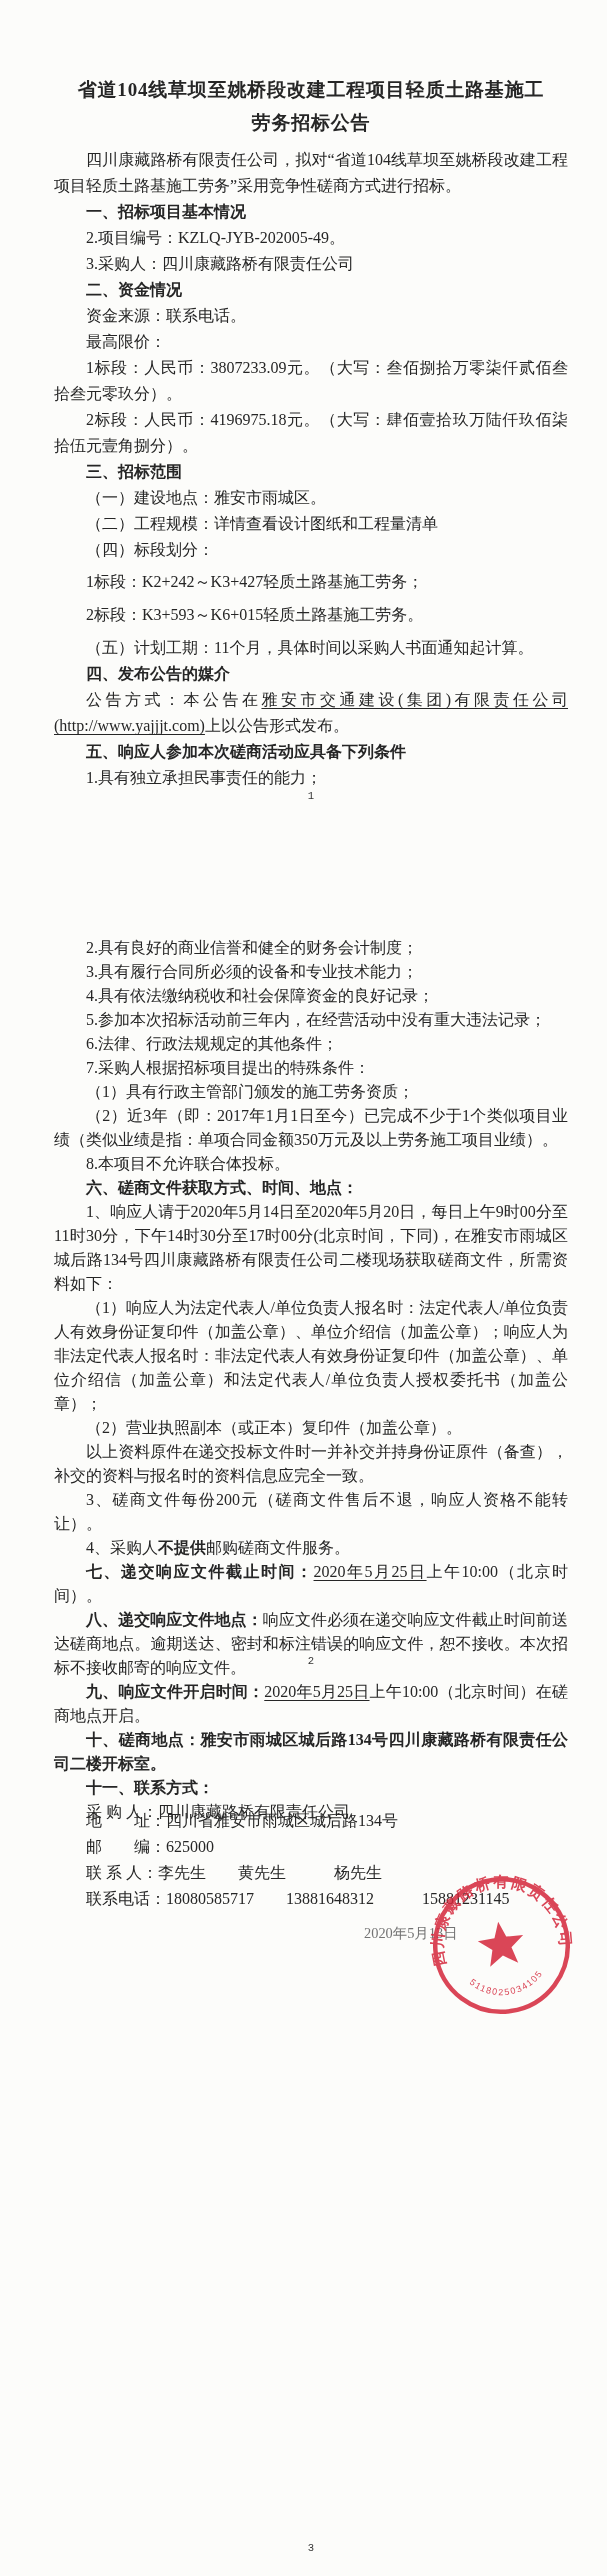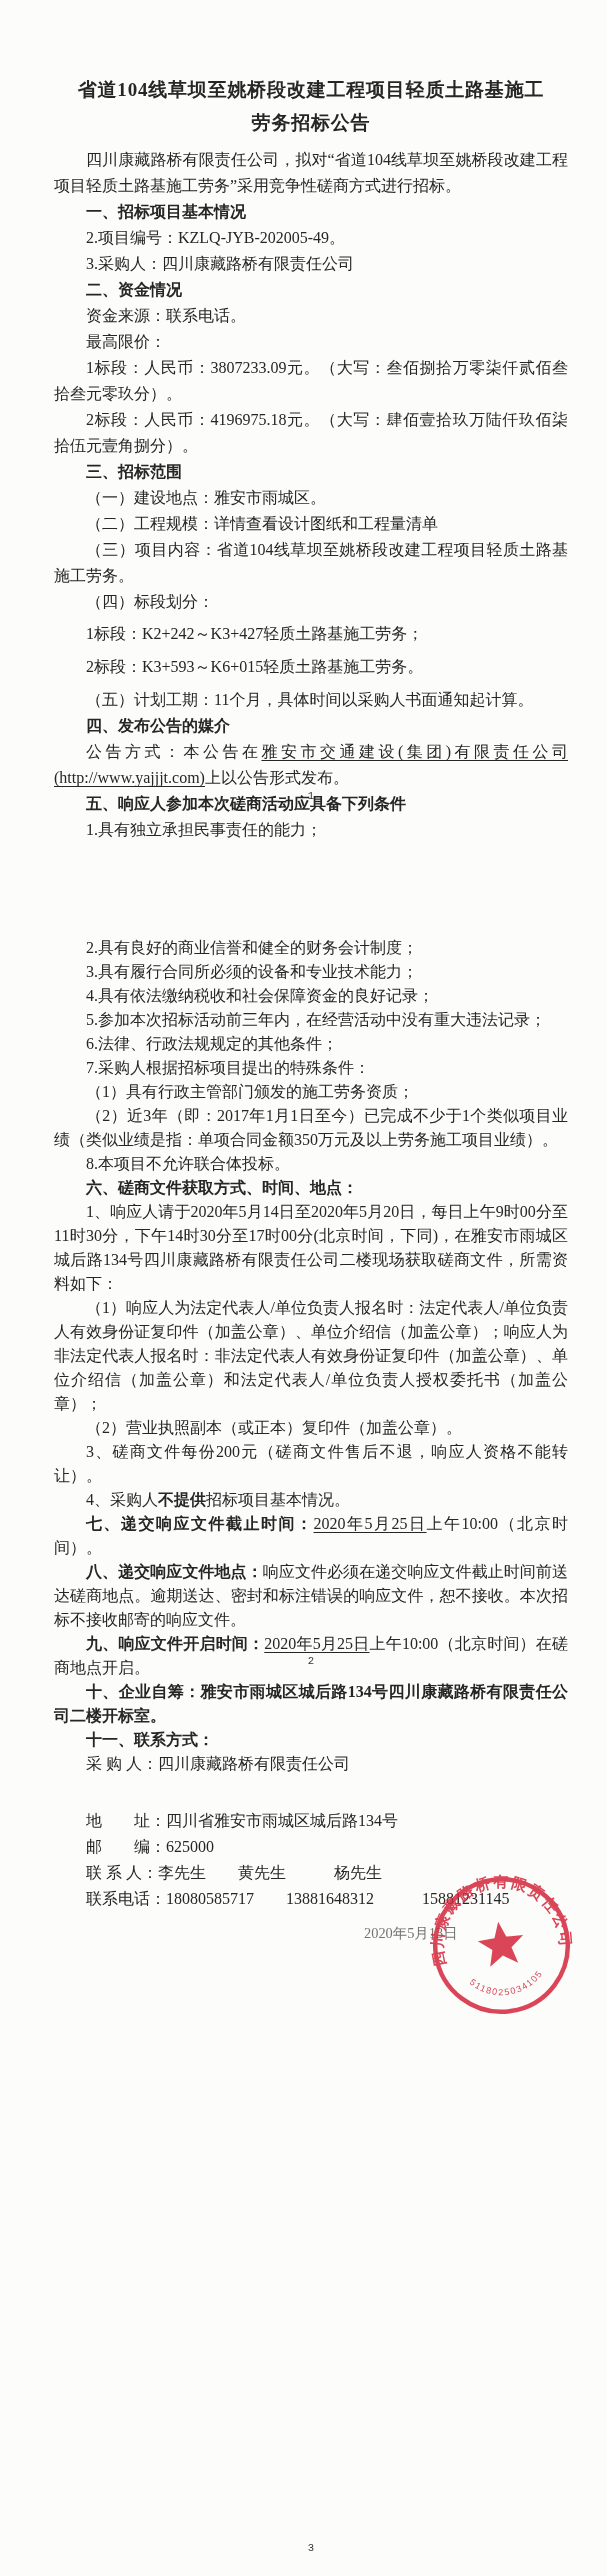--- a/index.html
+++ b/index.html
@@ -60,21 +60,20 @@
 
     <p class="b">二、资金情况</p>
     <p>资金来源：联系电话。</p>
     <p>最高限价：</p>
     <p>1标段：人民币：3807233.09元。（大写：叁佰捌拾万零柒仟贰佰叁拾叁元零玖分）。</p>
     <p>2标段：人民币：4196975.18元。（大写：肆佰壹拾玖万陆仟玖佰柒拾伍元壹角捌分）。</p>
 
     <p class="b">三、招标范围</p>
     <p>（一）建设地点：雅安市雨城区。</p>
     <p>（二）工程规模：详情查看设计图纸和工程量清单</p>
-    <p>（三）项目内容：省道104线草坝至姚桥段改建工程项目轻质土路基施工劳务。</p>
     <p>（四）标段划分：</p>
     <p class="gap">1标段：K2+242～K3+427轻质土路基施工劳务；</p>
     <p class="gap">2标段：K3+593～K6+015轻质土路基施工劳务。</p>
     <p class="gap">（五）计划工期：11个月，具体时间以采购人书面通知起计算。</p>
 
     <p class="b">四、发布公告的媒介</p>
     <p><span>公告方式：本公告在</span><span class="u">雅安市交通建设(集团)有限责任公司(http://www.yajjjt.com)</span><span>上以公告形式发布。</span></p>
 
     <p class="b">五、响应人参加本次磋商活动应具备下列条件</p>
     <p>1.具有独立承担民事责任的能力；</p>
@@ -90,30 +89,31 @@
     <p>6.法律、行政法规规定的其他条件；</p>
     <p>7.采购人根据招标项目提出的特殊条件：</p>
     <p>（1）具有行政主管部门颁发的施工劳务资质；</p>
     <p>（2）近3年（即：2017年1月1日至今）已完成不少于1个类似项目业绩（类似业绩是指：单项合同金额350万元及以上劳务施工项目业绩）。</p>
     <p>8.本项目不允许联合体投标。</p>
 
     <p class="b">六、磋商文件获取方式、时间、地点：</p>
     <p>1、响应人请于2020年5月14日至2020年5月20日，每日上午9时00分至11时30分，下午14时30分至17时00分(北京时间，下同)，在雅安市雨城区城后路134号四川康藏路桥有限责任公司二楼现场获取磋商文件，所需资料如下：</p>
     <p>（1）响应人为法定代表人/单位负责人报名时：法定代表人/单位负责人有效身份证复印件（加盖公章）、单位介绍信（加盖公章）；响应人为非法定代表人报名时：非法定代表人有效身份证复印件（加盖公章）、单位介绍信（加盖公章）和法定代表人/单位负责人授权委托书（加盖公章）；</p>
     <p>（2）营业执照副本（或正本）复印件（加盖公章）。</p>
+    <p>以上资料原件在递交投标文件时一并补交并持身份证原件（备查），补交的资料与报名时的资料信息应完全一致。</p>
     <p>3、磋商文件每份200元（磋商文件售后不退，响应人资格不能转让）。</p>
-    <p><span>4、采购人</span><span class="b">不提供</span><span>招标项目基本情况。</span></p>
+    <p><span>4、采购人</span><span class="b">不提供</span><span>邮购磋商文件服务。</span></p>
 
     <p><span class="b">七、递交响应文件截止时间：</span><span class="u">2020年5月25日</span><span>上午10:00（北京时间）。</span></p>
 
     <p><span class="b">八、递交响应文件地点：</span><span>响应文件必须在递交响应文件截止时间前送达磋商地点。逾期送达、密封和标注错误的响应文件，恕不接收。本次招标不接收邮寄的响应文件。</span></p>
 
     <p><span class="b">九、响应文件开启时间：</span><span class="u">2020年5月25日</span><span>上午10:00（北京时间）在磋商地点开启。</span></p>
 
-    <p class="b">十、企业自筹：雅安市雨城区城后路134号四川康藏路桥有限责任公司二楼开标室。</p>
+    <p class="b">十、磋商地点：雅安市雨城区城后路134号四川康藏路桥有限责任公司二楼开标室。</p>
     <p class="b">十一、联系方式：</p>
     <p>采 购 人：四川康藏路桥有限责任公司</p>
 
     <div class="pageno">2</div>
   </section>
 
   <section class="page" id="page3">
     <p>地　　址：四川省雅安市雨城区城后路134号</p>
     <p>邮　　编：625000</p>
     <p>联 系 人：李先生　　黄先生　　　杨先生</p>

